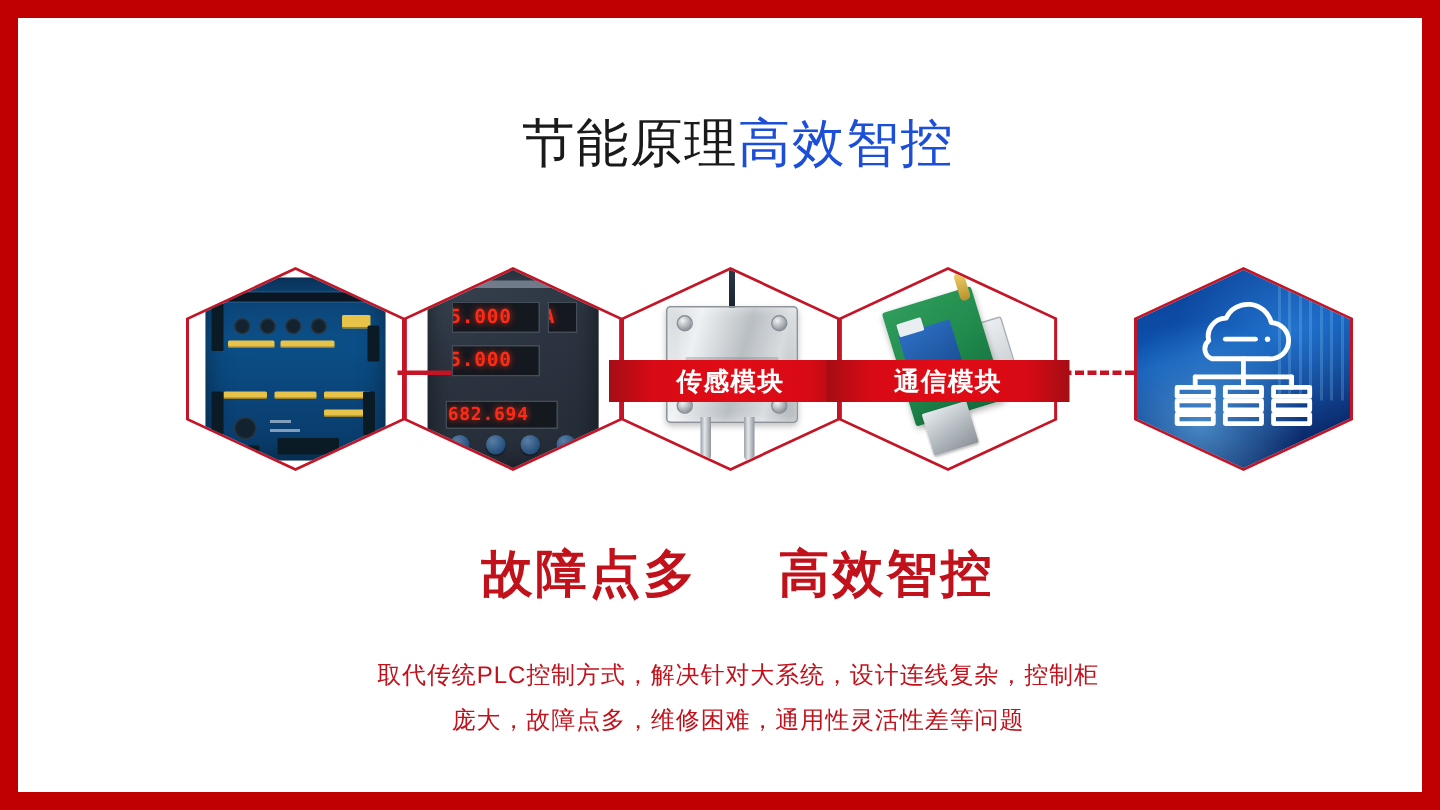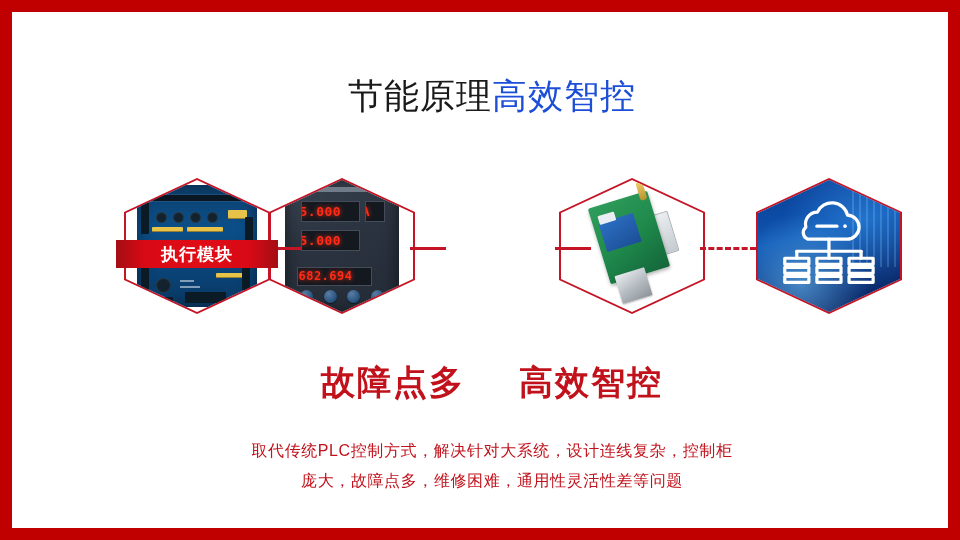--- a/index.html
+++ b/index.html
@@ -234,23 +234,20 @@
             <div class="pcb-chip" style="left:3%;top:62%;width:8px;height:24%;"></div>
             <div class="pcb-chip" style="left:88%;top:62%;width:8px;height:24%;"></div>
             <div class="pcb-cap" style="left:16%;top:76%;width:15px;height:15px;"></div>
             <div class="pcb-chip" style="left:40%;top:88%;width:34%;height:9%;"></div>
             <div class="pcb-chip" style="left:14%;top:92%;width:16%;height:7%;"></div>
             <div class="pcb-sil" style="left:36%;top:78%;width:14px;height:2px;"></div>
             <div class="pcb-sil" style="left:36%;top:83%;width:20px;height:2px;"></div>
           </div>
         </div>
       </div>
-      <div class="banner" style="left:-8px;width:162px;">
-        <span>执行模块</span>
-      </div>
     </div>
 
     <div class="hex" style="left:257px;">
       <div class="hex-outer"></div>
       <div class="hex-inner">
         <div class="art">
           <div class="meter">
             <div class="meter-brand"></div>
             <div class="seg" style="left:14%;top:16%;width:52%;height:16%;font-size:13px;">5.000</div>
             <div class="seg" style="left:70%;top:16%;width:18%;height:16%;font-size:13px;justify-content:center;">A</div>
@@ -260,35 +257,58 @@
               <div class="meter-btn"></div>
               <div class="meter-btn"></div>
               <div class="meter-btn"></div>
               <div class="meter-btn"></div>
             </div>
           </div>
         </div>
       </div>
     </div>
 
+    <div class="hex" style="left:402px;">
+      <div class="hex-outer"></div>
+      <div class="hex-inner">
+        <div class="art">
+          <div class="sensor-ant"></div>
+          <div class="sensor-body">
+            <div class="sensor-screw" style="left:6%;top:7%;"></div>
+            <div class="sensor-screw" style="right:6%;top:7%;"></div>
+            <div class="sensor-screw" style="left:6%;bottom:7%;"></div>
+            <div class="sensor-screw" style="right:6%;bottom:7%;"></div>
+            <div class="sensor-label"></div>
+          </div>
+          <div class="sensor-probe" style="left:36%;"></div>
+          <div class="sensor-probe" style="left:56%;"></div>
+        </div>
+      </div>
+      <div class="banner" style="left:-8px;width:162px;">
+        <span>传感模块</span>
+      </div>
+    </div>
 
     <div class="hex" style="left:547px;">
       <div class="hex-outer"></div>
       <div class="hex-inner">
         <div class="art">
           <div class="usb-wrap">
             <div class="usb-shell"></div>
             <div class="usb-board">
               <div class="usb-chip"></div>
               <div class="usb-white"></div>
               <div class="usb-gold-ant"></div>
             </div>
             <div class="usb-plug"></div>
           </div>
         </div>
+      </div>
+      <div class="banner" style="left:-8px;width:162px;">
+        <span>通信模块</span>
       </div>
     </div>
 
     <div class="hex" style="left:744px;">
       <div class="hex-outer"></div>
       <div class="hex-inner">
         <div class="art">
           <div class="cloud-bg"></div>
           <svg class="cloud-svg" viewBox="0 0 100 92" fill="none" stroke="#ffffff" stroke-width="3.2" stroke-linecap="round" stroke-linejoin="round">
             <path d="M27 31 a12 12 0 0 1 11.5 -15 a16 16 0 0 1 30 3 a11 11 0 0 1 -1 24 L29 43 a7 7 0 0 1 -2 -12 Z"></path>

